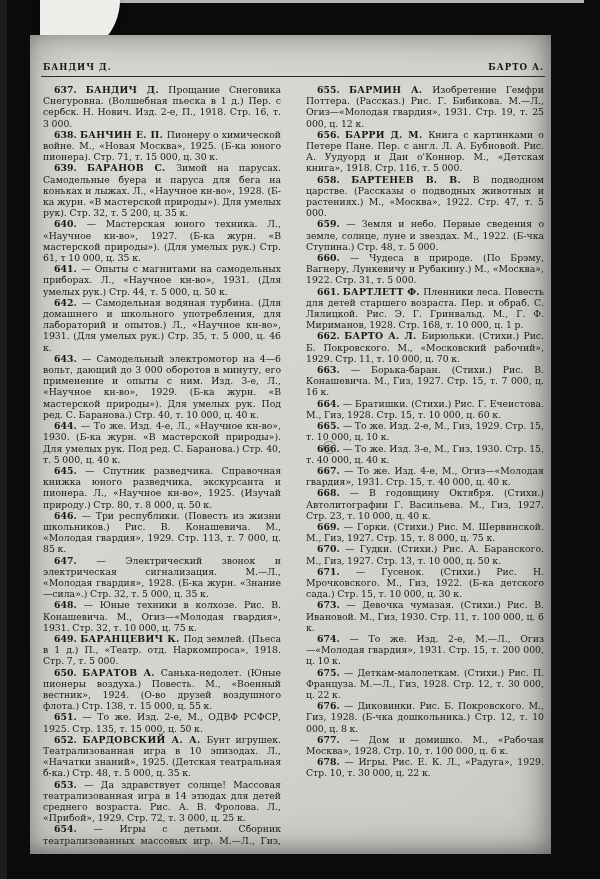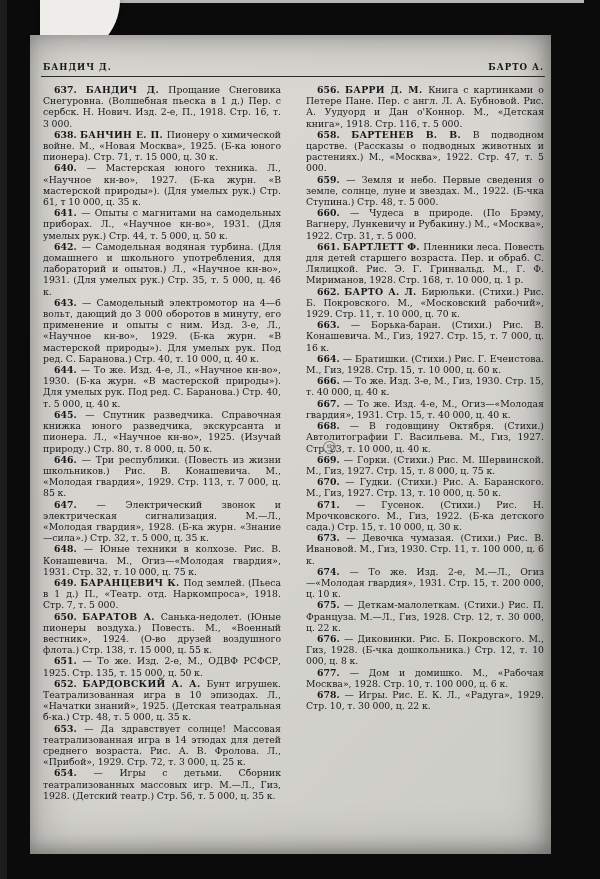--- a/index.html
+++ b/index.html
@@ -75,20 +75,21 @@
     <span class="rh-left">БАНДИЧ Д.</span>
     <span class="rh-right">БАРТО А.</span>
   </div>
   <div class="rule"></div>
   <div class="columns">
     <div class="column" id="col-left">
   <p class="entry"><span class="num">637.&nbsp;</span><span class="author">БАНДИЧ Д.&nbsp;</span><span class="body-text">Прощание Снеговика Снегуровна. (Волшебная пьеска в 1 д.) Пер. с сербск. Н. Нович. Изд. 2-е, П., 1918. Стр. 16, т. 3 000.</span></p>
 
   <p class="entry"><span class="num">638.&nbsp;</span><span class="author">БАНЧИН Е. П.&nbsp;</span><span class="body-text">Пионеру о химической войне. М., «Новая Москва», 1925. (Б-ка юного пионера). Стр. 71, т. 15 000, ц. 30 к.</span></p>
 
+  <p class="entry"><span class="num">639.&nbsp;</span><span class="author">БАРАНОВ С.&nbsp;</span><span class="body-text">Зимой на парусах. Самодельные буера и паруса для бега на коньках и лыжах. Л., «Научное кн-во», 1928. (Б-ка журн. «В мастерской природы»). Для умелых рук). Стр. 32, т. 5 200, ц. 35 к.</span></p>
 
   <p class="entry"><span class="num">640.&nbsp;</span><span class="body-text">— Мастерская юного техника. Л., «Научное кн-во», 1927. (Б-ка журн. «В мастерской природы»). (Для умелых рук.) Стр. 61, т 10 000, ц. 35 к.</span></p>
 
   <p class="entry"><span class="num">641.&nbsp;</span><span class="body-text">— Опыты с магнитами на самодельных приборах. Л., «Научное кн-во», 1931. (Для умелых рук.) Стр. 44, т. 5 000, ц. 50 к.</span></p>
 
   <p class="entry"><span class="num">642.&nbsp;</span><span class="body-text">— Самодельная водяная турбина. (Для домашнего и школьного употребления, для лабораторий и опытов.) Л., «Научное кн-во», 1931. (Для умелых рук.) Стр. 35, т. 5 000, ц. 46 к.</span></p>
 
   <p class="entry"><span class="num">643.&nbsp;</span><span class="body-text">— Самодельный электромотор на 4—6 вольт, дающий до 3 000 оборотов в минуту, его применение и опыты с ним. Изд. 3-е, Л., «Научное кн-во», 1929. (Б-ка журн. «В мастерской природы»). Для умелых рук. Под ред. С. Баранова.) Стр. 40, т. 10 000, ц. 40 к.</span></p>
 
   <p class="entry"><span class="num">644.&nbsp;</span><span class="body-text">— То же. Изд. 4-е, Л., «Научное кн-во», 1930. (Б-ка журн. «В мастерской природы»). Для умелых рук. Под ред. С. Баранова.) Стр. 40, т. 5 000, ц. 40 к.</span></p>
@@ -107,38 +108,40 @@
 
   <p class="entry"><span class="num">651.&nbsp;</span><span class="body-text">— То же. Изд. 2-е, М., ОДВФ РСФСР, 1925. Стр. 135, т. 15 000, ц. 50 к.</span></p>
 
   <p class="entry"><span class="num">652.&nbsp;</span><span class="author">БАРДОВСКИЙ А. А.&nbsp;</span><span class="body-text">Бунт игрушек. Театрализованная игра в 10 эпизодах. Л., «Начатки знаний», 1925. (Детская театральная б-ка.) Стр. 48, т. 5 000, ц. 35 к.</span></p>
 
   <p class="entry"><span class="num">653.&nbsp;</span><span class="body-text">— Да здравствует солнце! Массовая театрализованная игра в 14 этюдах для детей среднего возраста. Рис. А. В. Фролова. Л., «Прибой», 1929. Стр. 72, т. 3 000, ц. 25 к.</span></p>
 
   <p class="entry"><span class="num">654.&nbsp;</span><span class="body-text">— Игры с детьми. Сборник театрализованных массовых игр. М.—Л., Гиз, 1928. (Детский театр.) Стр. 56, т. 5 000, ц. 35 к.</span></p>
 </div>
     <div class="column" id="col-right">
+  <p class="entry"><span class="num">655.&nbsp;</span><span class="author">БАРМИН А.&nbsp;</span><span class="body-text">Изобретение Гемфри Поттера. (Рассказ.) Рис. Г. Бибикова. М.—Л., Огиз—«Молодая гвардия», 1931. Стр. 19, т. 25 000, ц. 12 к.</span></p>
 
   <p class="entry"><span class="num">656.&nbsp;</span><span class="author">БАРРИ Д. М.&nbsp;</span><span class="body-text">Книга с картинками о Петере Пане. Пер. с англ. Л. А. Бубновой. Рис. А. Уудуорд и Дан о'Коннор. М., «Детская книга», 1918. Стр. 116, т. 5 000.</span></p>
 
 
   <p class="entry"><span class="num">658.&nbsp;</span><span class="author">БАРТЕНЕВ В. В.&nbsp;</span><span class="body-text">В подводном царстве. (Рассказы о подводных животных и растениях.) М., «Москва», 1922. Стр. 47, т. 5 000.</span></p>
 
   <p class="entry"><span class="num">659.&nbsp;</span><span class="body-text">— Земля и небо. Первые сведения о земле, солнце, луне и звездах. М., 1922. (Б-чка Ступина.) Стр. 48, т. 5 000.</span></p>
 
   <p class="entry"><span class="num">660.&nbsp;</span><span class="body-text">— Чудеса в природе. (По Брэму, Вагнеру, Лункевичу и Рубакину.) М., «Москва», 1922. Стр. 31, т. 5 000.</span></p>
 
   <p class="entry"><span class="num">661.&nbsp;</span><span class="author">БАРТЛЕТТ Ф.&nbsp;</span><span class="body-text">Пленники леса. Повесть для детей старшего возраста. Пер. и обраб. С. Лялицкой. Рис. Э. Г. Гринвальд. М., Г. Ф. Мириманов, 1928. Стр. 168, т. 10 000, ц. 1 р.</span></p>
 
   <p class="entry"><span class="num">662.&nbsp;</span><span class="author">БАРТО А. Л.&nbsp;</span><span class="body-text">Бирюльки. (Стихи.) Рис. Б. Покровского. М., «Московский рабочий», 1929. Стр. 11, т. 10 000, ц. 70 к.</span></p>
 
   <p class="entry"><span class="num">663.&nbsp;</span><span class="body-text">— Борька-баран. (Стихи.) Рис. В. Конашевича. М., Гиз, 1927. Стр. 15, т. 7 000, ц. 16 к.</span></p>
 
   <p class="entry"><span class="num">664.&nbsp;</span><span class="body-text">— Братишки. (Стихи.) Рис. Г. Ечеистова. М., Гиз, 1928. Стр. 15, т. 10 000, ц. 60 к.</span></p>
 
+  <p class="entry"><span class="num">665.&nbsp;</span><span class="body-text">— То же. Изд. 2-е, М., Гиз, 1929. Стр. 15, т. 10 000, ц. 10 к.</span></p>
 
   <p class="entry"><span class="num">666.&nbsp;</span><span class="body-text">— То же. Изд. 3-е, М., Гиз, 1930. Стр. 15, т. 40 000, ц. 40 к.</span></p>
 
   <p class="entry"><span class="num">667.&nbsp;</span><span class="body-text">— То же. Изд. 4-е, М., Огиз—«Молодая гвардия», 1931. Стр. 15, т. 40 000, ц. 40 к.</span></p>
 
   <p class="entry"><span class="num">668.&nbsp;</span><span class="body-text">— В годовщину Октября. (Стихи.) Автолитографии Г. Васильева. М., Гиз, 1927. Стр. 23, т. 10 000, ц. 40 к.</span></p>
 
   <p class="entry"><span class="num">669.&nbsp;</span><span class="body-text">— Горки. (Стихи.) Рис. М. Шервинской. М., Гиз, 1927. Стр. 15, т. 8 000, ц. 75 к.</span></p>
 
   <p class="entry"><span class="num">670.&nbsp;</span><span class="body-text">— Гудки. (Стихи.) Рис. А. Баранского. М., Гиз, 1927. Стр. 13, т. 10 000, ц. 50 к.</span></p>

